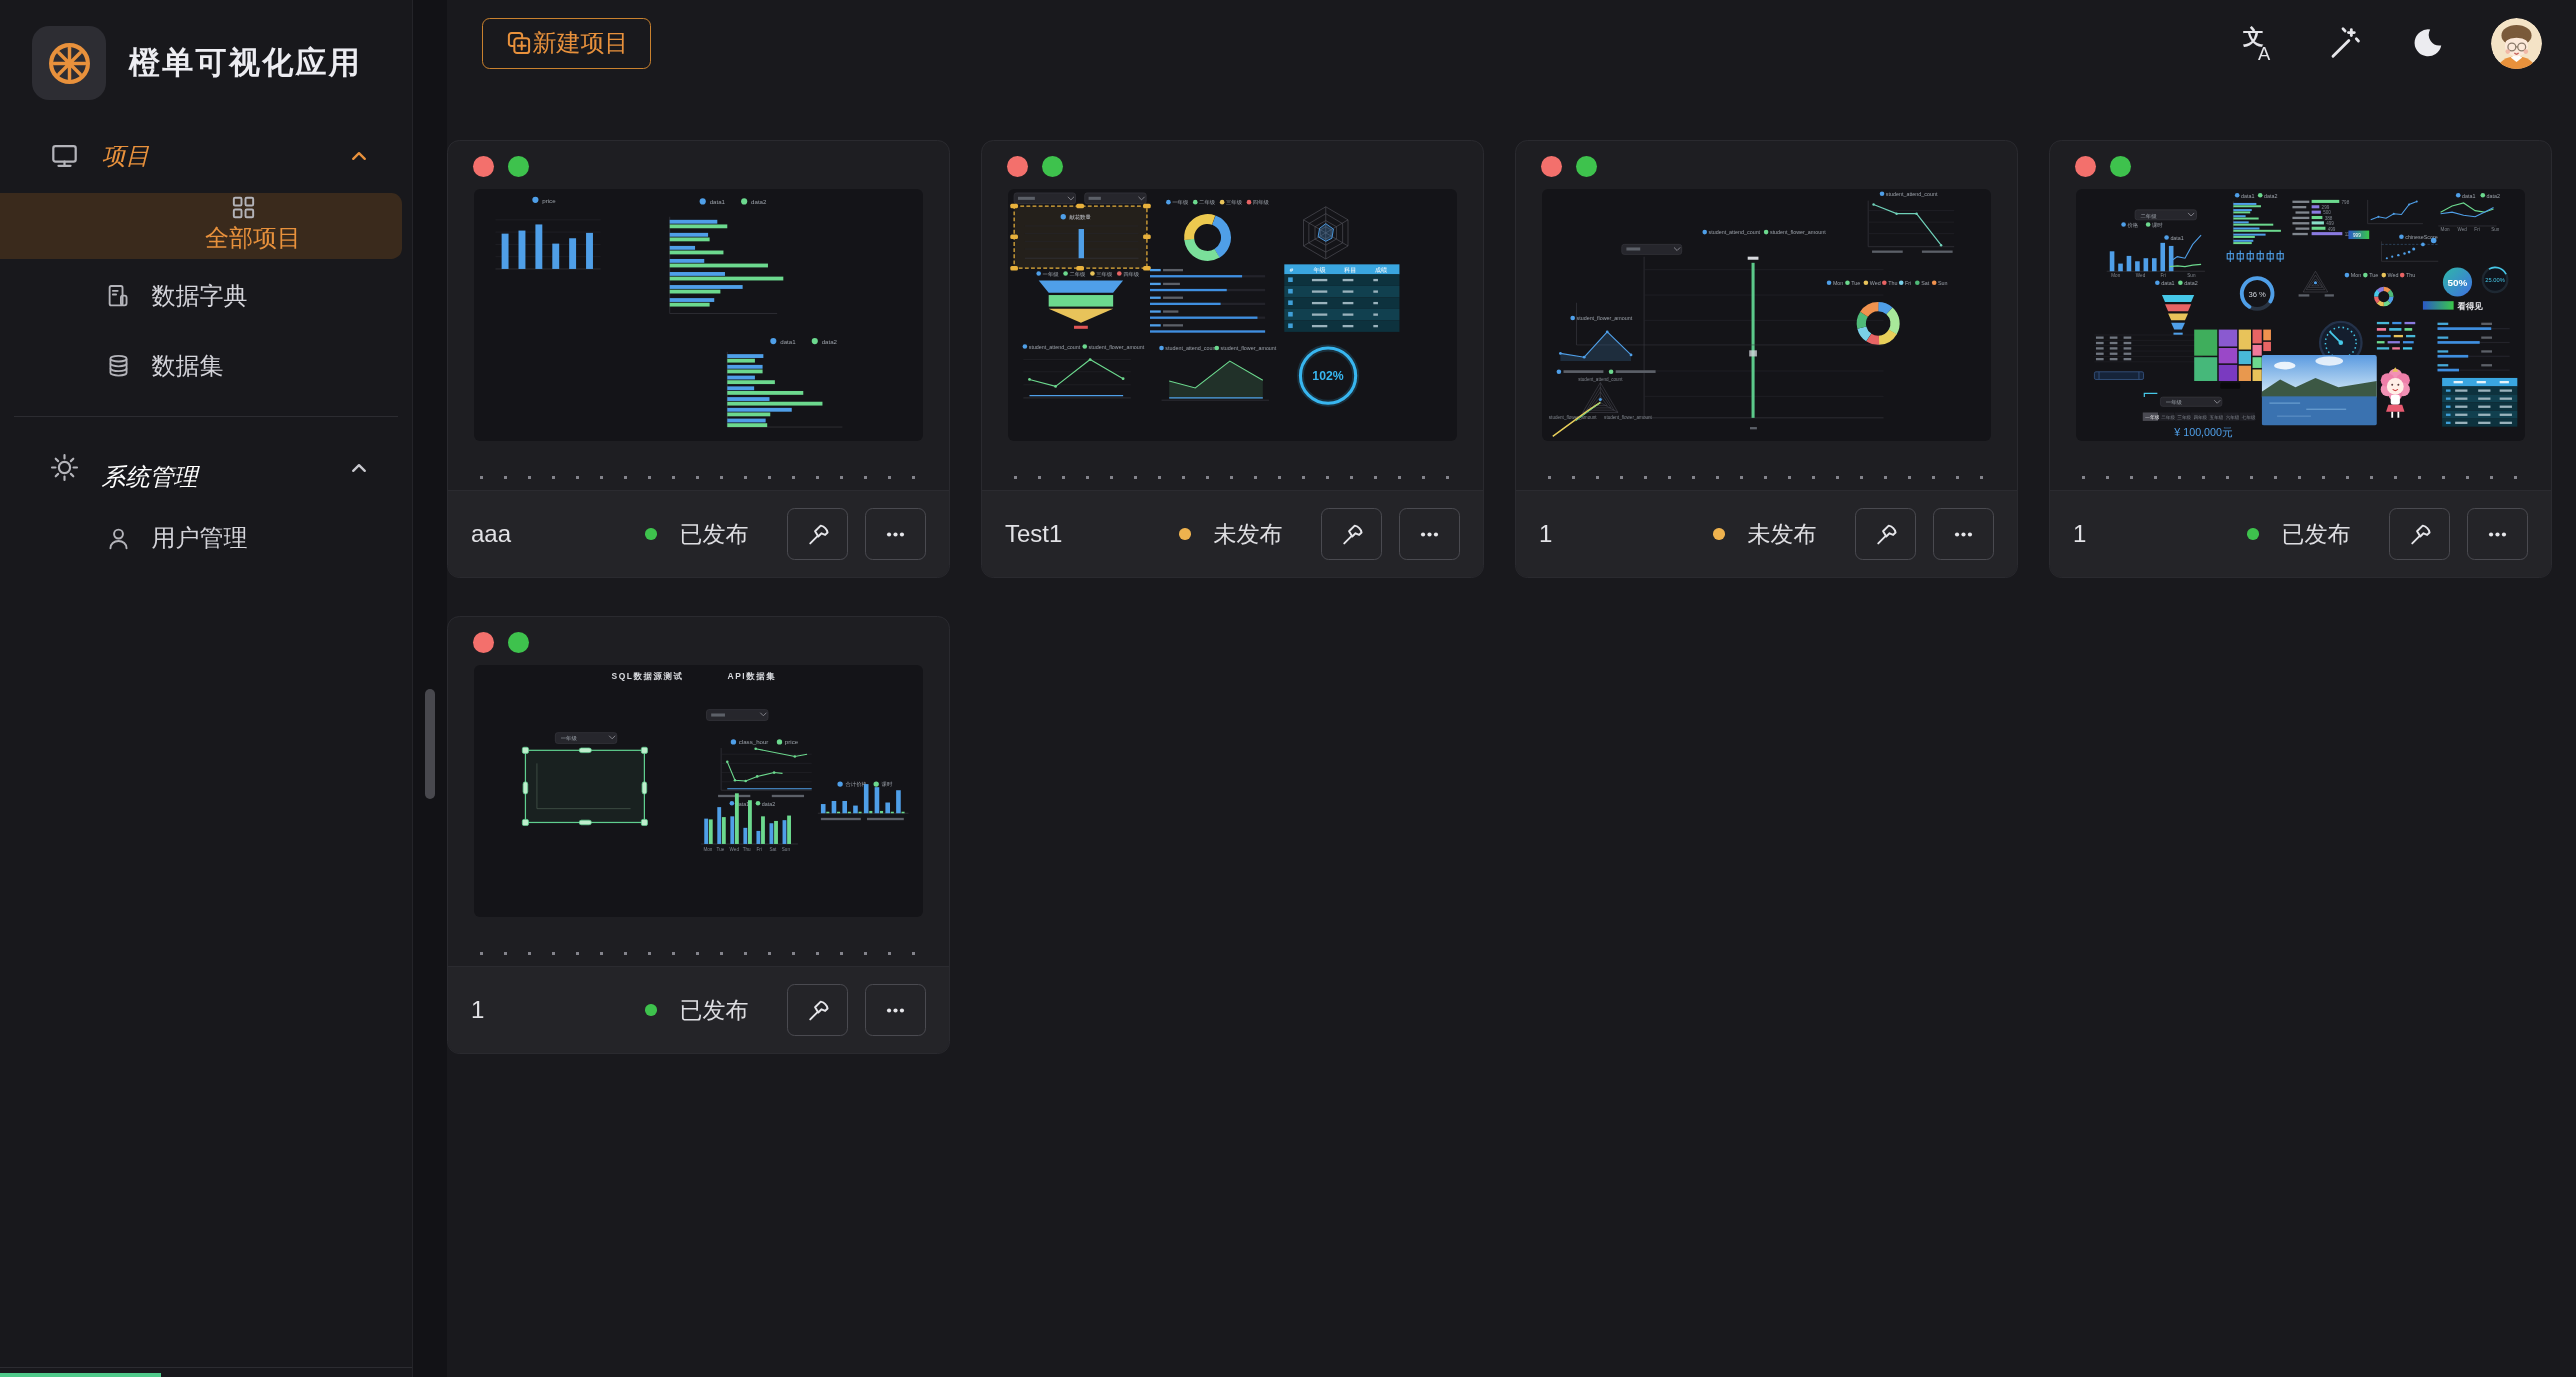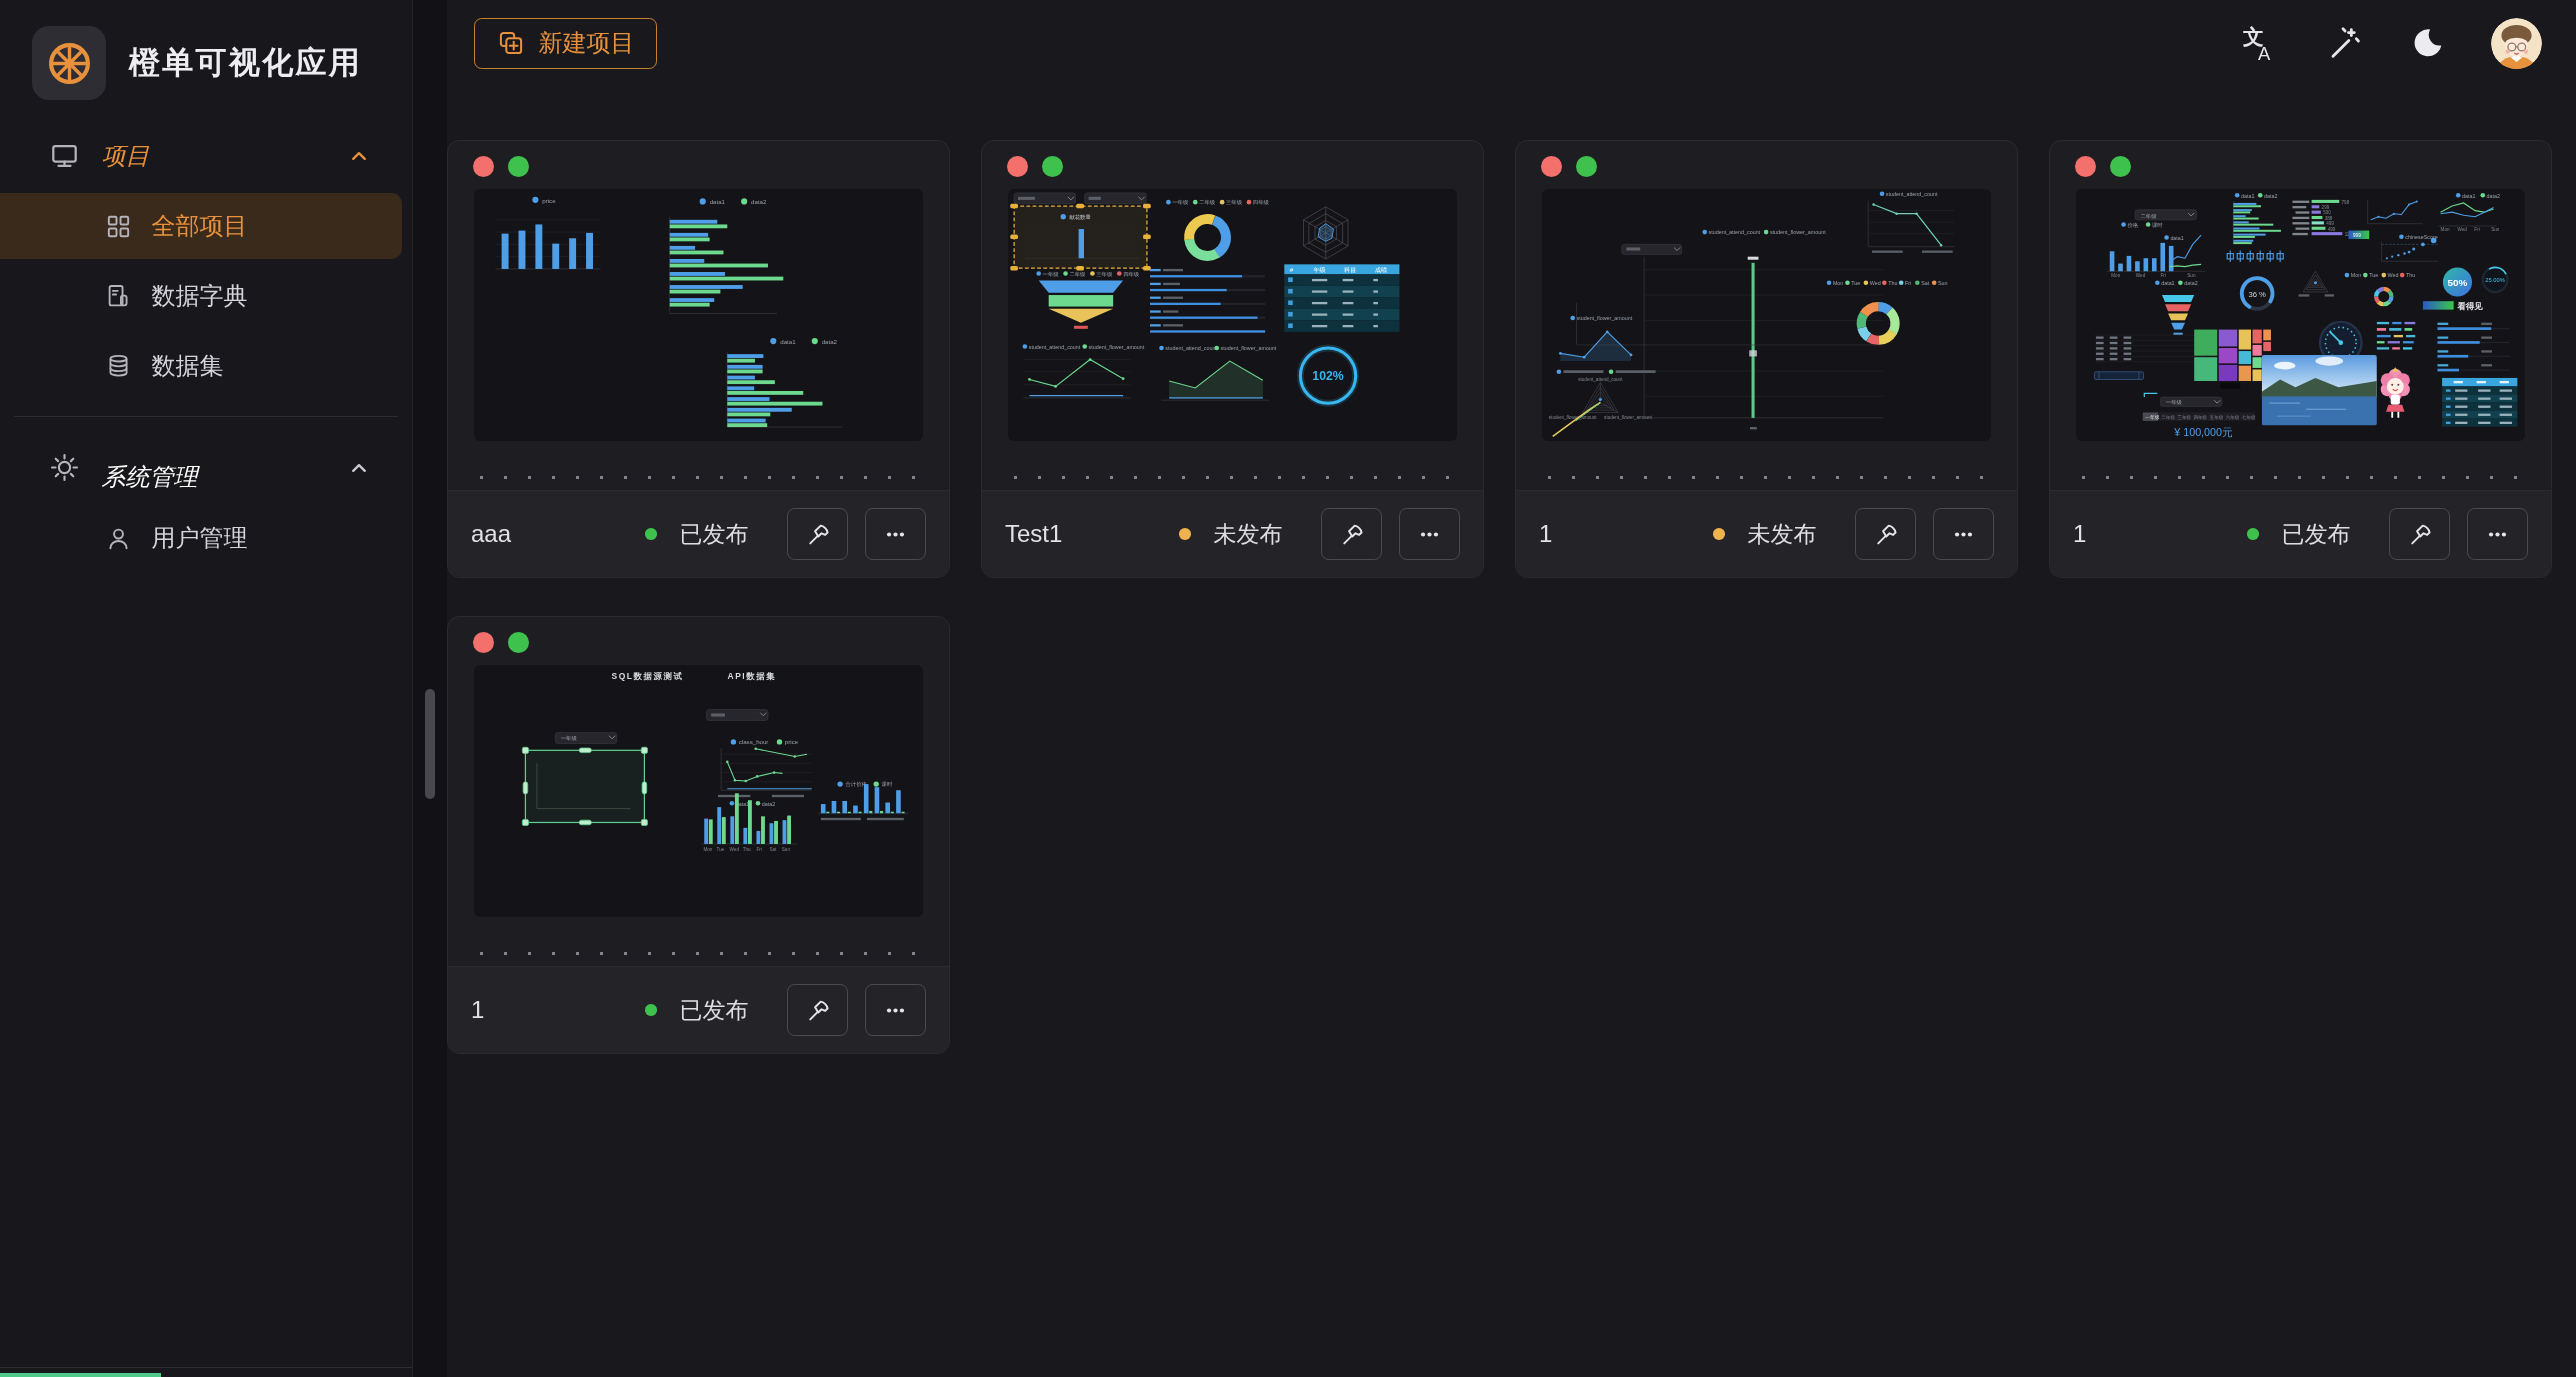--- a/index.html
+++ b/index.html
@@ -13,31 +13,31 @@
   .app-title{font-size:31px;font-weight:bold;color:#ededf2;margin-left:23px;letter-spacing:2.3px;}
   .menu{margin-top:21.5px;}
   .group-row{display:flex;align-items:center;height:68px;padding:0 40px 0 49px;font-size:24px;font-style:italic;}
   .group-row .g-icon{margin-right:21.5px;display:flex;}
   .group-label-orange{color:#e8913c;}
   .group-label-plain{color:#ffffff;margin-top:19px;}
   .chev{margin-left:auto;display:flex;}
   .menu-item{display:flex;align-items:center;height:66px;margin:3.8px 0;padding-left:104px;
              font-size:24px;color:#d4d4da;cursor:pointer;}
   .menu-item .m-icon{margin-right:18.4px;display:flex;color:#b9b9c0;}
-  .menu-item.active{background:#3a2a1c;color:#e8913c;border-radius:0 10.7px 10.7px 0;width:402px;box-sizing:border-box;}
+  .menu-item.active{background:#3a2a1c;color:#e8913c;border-radius:0 10.7px 10.7px 0;width:402px;box-sizing:border-box;flex-direction:column;}
   .side-divider{height:0.8px;background:#2c2c31;margin:17px 14px;}
   .side-bottom-line{position:absolute;bottom:9.2px;left:0;width:100%;height:0.8px;background:#2c2c31;}
   .accent-strip{position:absolute;left:0;bottom:0;width:161px;height:3.8px;background:#4fc98a;}
   
   .gutter{position:absolute;left:413px;top:0;width:35px;height:100%;background:#121216;}
   .scroll-thumb{position:absolute;left:12.3px;top:689px;width:10px;height:110px;border-radius:5.4px;background:#48484e;}
   
   .main{position:absolute;left:447px;top:0;right:0;bottom:0;background:#19191d;}
   .topbar{height:86px;display:flex;align-items:center;}
-  .new-project-btn{margin-left:27px;display:flex;align-items:center;gap:14px;height:51px;padding:0 21.5px;
+  .new-project-btn{margin-left:35px;display:flex;align-items:center;height:51px;padding:0 21.5px;
       border:1.5px solid #c9812e;border-radius:7.7px;color:#e8913c;font-size:24px;background:transparent;cursor:pointer;
       font-family:inherit;}
   .topbar-right{margin-left:auto;display:flex;align-items:center;gap:45px;padding-right:34px;color:#e6e6ea;}
   .tb-icon{display:flex;cursor:pointer;}
   .avatar{width:51px;height:51px;border-radius:50%;overflow:hidden;cursor:pointer;flex:0 0 auto;}
   
   .cards{position:absolute;top:140px;left:0;right:7.7px;display:flex;flex-wrap:wrap;gap:38px 31px;}
   .card{position:relative;width:503px;height:438px;background:#1e1e22;border:0.8px solid #2a2a2f;
         border-radius:12.3px;box-sizing:border-box;overflow:hidden;cursor:pointer;}
   .card-dots{position:absolute;top:15.4px;left:24.6px;display:flex;gap:14px;}

